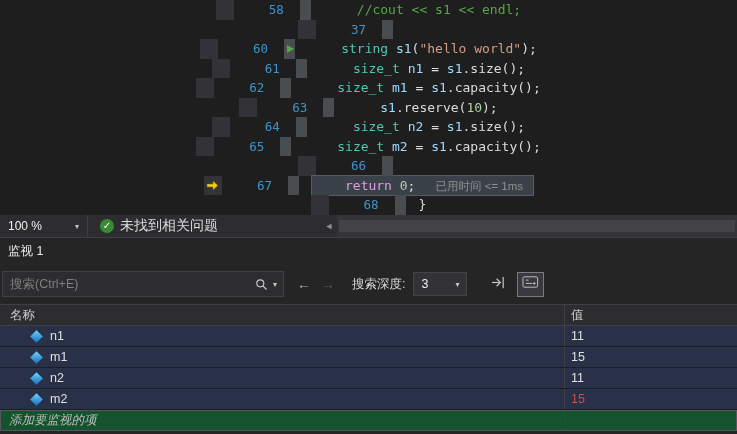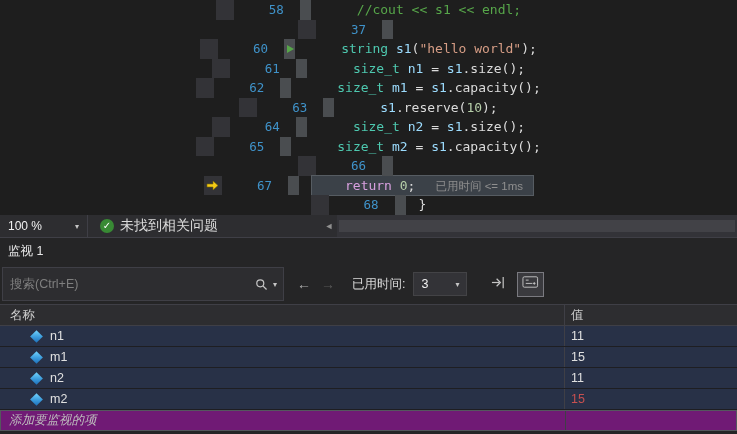--- a/index.html
+++ b/index.html
@@ -40,21 +40,21 @@
   .health-text { font-size: 14px; color: #DCDCDC; }
   .sb-spacer { flex: 1; }
   .hs-left { width: 16px; text-align: center; color: #909090; font-size: 9px; }
   .hs-track { width: 400px; height: 100%; background: #333338; padding: 5px 2px; }
   .hs-thumb { width: 100%; height: 100%; background: #424247; }
 
   
   .watch { flex: 1; background: #252526; border-top: 1px solid #3F3F46; display: flex; flex-direction: column; overflow: hidden; }
   .watch-title { height: 26px; line-height: 26px; padding-left: 8px; font-size: 12.5px; color: #E8E8E8; }
   .toolbar { height: 40px; display: flex; align-items: center; padding: 0 2px; flex: none; }
-  .searchbox { width: 282px; height: 34px; background: #2D2D30; border: 1px solid #3F3F46;
+  .searchbox { width: 282px; height: 26px; background: #2D2D30; border: 1px solid #3F3F46;
                display: flex; align-items: center; }
   .searchbox input { flex: 1; min-width: 0; background: transparent; border: 0; outline: 0;
                      color: #CCCCCC; font-size: 12.5px; padding: 0 7px; font-family: "Liberation Sans", sans-serif; }
   .searchbox input::placeholder { color: #7F7F7F; }
   .mag { display: flex; align-items: center; padding: 0 3px; }
   .searchbox .caret { padding: 0 6px 0 2px; }
   .nav { width: 24px; text-align: center; font-size: 14px; }
   .nav.back { color: #B0B0B0; margin-left: 8px; }
   .nav.fwd { color: #585858; }
   .depth-label { margin-left: 12px; font-size: 12.5px; color: #DCDCDC; }
@@ -72,21 +72,21 @@
 
   .wrow { height: 21px; display: flex; background: #283147; border-bottom: 1px solid #1E1E22;
           font-size: 12.5px; color: #E0E0E0; flex: none; }
   .wname { width: 565px; flex: none; display: flex; align-items: center; padding-left: 32px; gap: 9px;
            border-right: 1px solid #3F3F46; }
   .diamond { width: 9px; height: 9px; flex: none; transform: rotate(45deg);
              background: linear-gradient(135deg, #74D6FF 0%, #3A9BDC 55%, #1E6FB8 100%); }
   .wval { flex: 1; display: flex; align-items: center; padding-left: 6px; color: #E0E0E0; }
   .wval.changed { color: var(--changed, #C75050); }
 
-  .wrow.add { background: #701a75; border: 1px solid #54575D; }
+  .wrow.add { background: #14532d; border: 1px solid #54575D; }
   .wrow.add .wname { padding-left: 8px; }
   .add-label { font-style: italic; color: #BDBDBD; }
 </style>
 </head>
 <body>
 
 <div class="app">
 
   <div class="editor">
     <div id="code-lines">
@@ -192,21 +192,21 @@
         <span class="mag">
           <svg width="13" height="13" viewBox="0 0 16 16">
               <circle cx="6.5" cy="6.5" r="4.3" fill="none" stroke="#C5C5C5" stroke-width="1.5"></circle>
               <line x1="10" y1="10" x2="14.2" y2="14.2" stroke="#C5C5C5" stroke-width="1.6"></line>
             </svg>
         </span>
         <span class="caret">▾</span>
       </div>
       <span class="nav back">←</span>
       <span class="nav fwd">→</span>
-      <span class="depth-label">已用时间:</span>
+      <span class="depth-label">搜索深度:</span>
       <div class="depth">
         <span class="depth-value">3</span>
         <span class="caret">▾</span>
       </div>
       <div class="iconbtn first">
         <span>
           <svg width="15" height="15" viewBox="0 0 16 16" fill="none" stroke="#C5C5C5" stroke-width="1.3">
               <path d="M1 8h8"></path>
               <path d="M6 4l4 4-4 4"></path>
               <path d="M13 2v12"></path>

